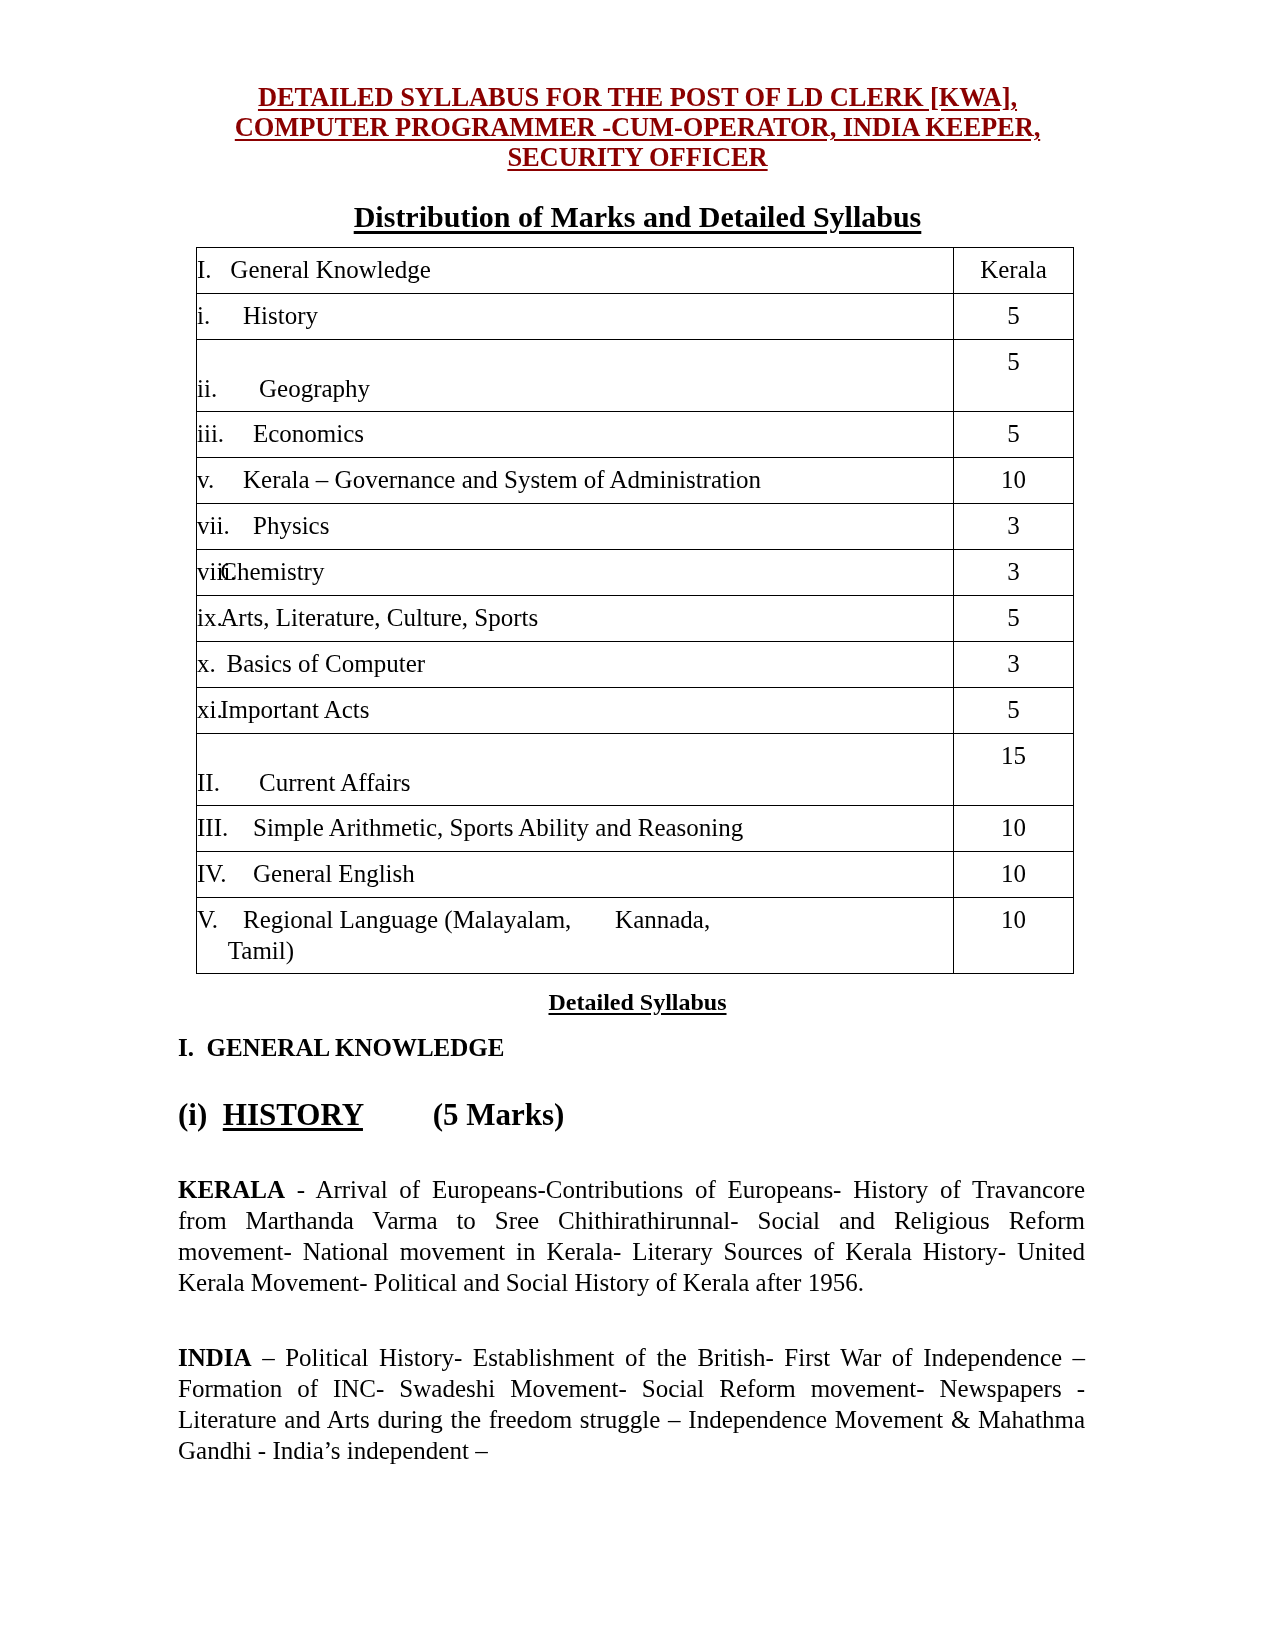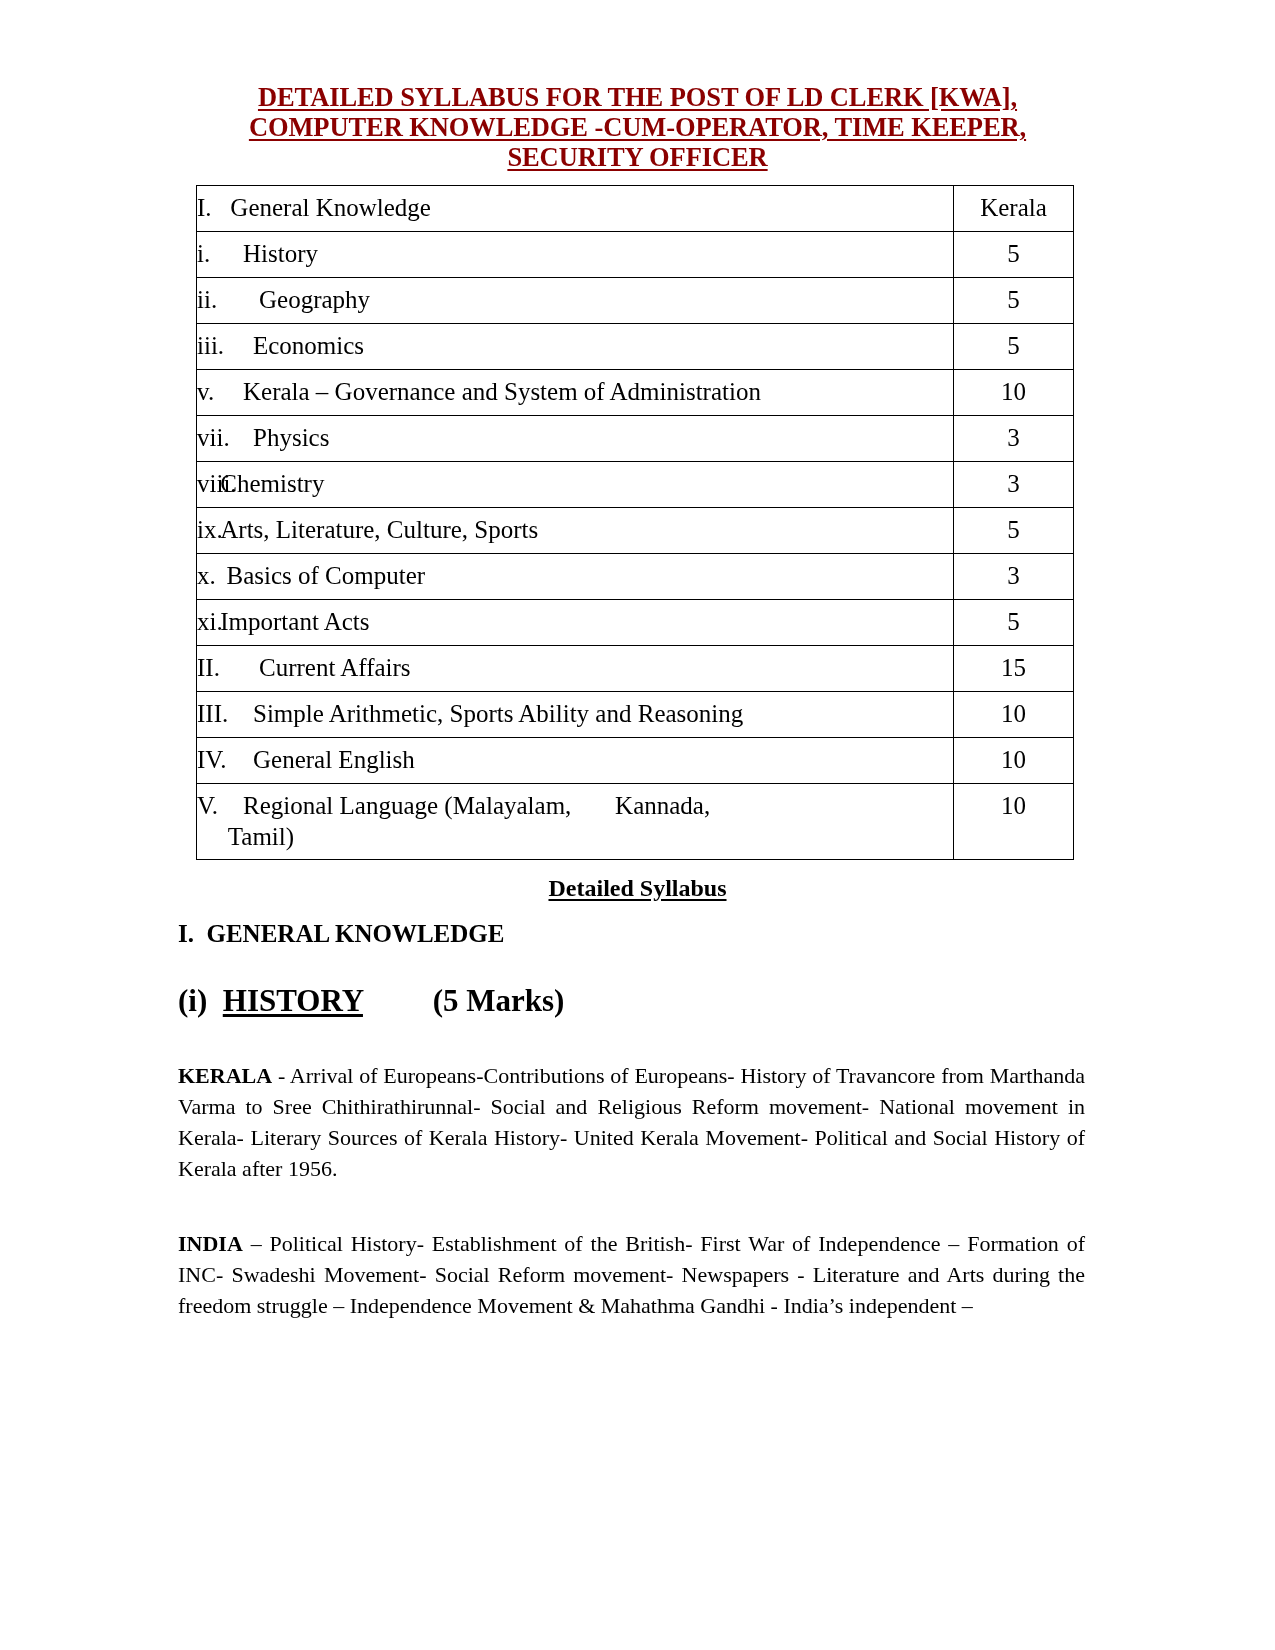--- a/index.html
+++ b/index.html
@@ -80,21 +80,21 @@
     text-align: left;
     white-space: pre;
   }
   td.marks {
     text-align: center;
   }
   .num {
     display: inline-block;
   }
   .w-roman-1  { width: 46px; }
-  .w-roman-2  { width: 62px; }
+  .w-roman-2  { width: 62px; margin-top: 27px; }
   .w-roman-3  { width: 56px; }
   .w-roman-4  { width: 17px; }
 
   
   .detailed-syllabus {
     text-align: center;
     font-weight: bold;
     font-size: 24px;
     line-height: 28px;
     margin: 8px;
@@ -125,42 +125,45 @@
     line-height: 30px;
     margin: 0;
     padding-top: 37px;
     white-space: pre;
   }
   .history-heading .u {
     text-decoration: underline;
     text-underline-offset: 3px;
   }
   p.para {
-    font-size: 22px;
+    font-size: 25px;
     line-height: 31px;
     text-align: justify;
     margin: 0;
     padding-top: 44px;
     hyphens: none;
   }
   p.para b {
     font-weight: bold;
   }
 </style>
 </head>
 <body>
 
 <div class="page">
 
   <h1 class="doc-title">
     <span>DETAILED SYLLABUS FOR THE POST OF LD CLERK [KWA],</span><br>
-    <span>COMPUTER KNOWLEDGE -CUM-OPERATOR, TIME KEEPER,</span><br>
+    <span>COMPUTER PROGRAMMER -CUM-OPERATOR, INDIA KEEPER,</span><br>
     <span>SECURITY OFFICER</span>
   </h1>
 
+  <h2 class="section-title">
+    <span>Distribution of Marks and Detailed Syllabus</span>
+  </h2>
 
   <div class="marks-table-wrap">
     <table class="marks-table">
       <colgroup>
         <col class="c-topic">
         <col class="c-marks">
       </colgroup>
       <tbody>
         <tr>
           <td class="topic">I.   General Knowledge</td>

